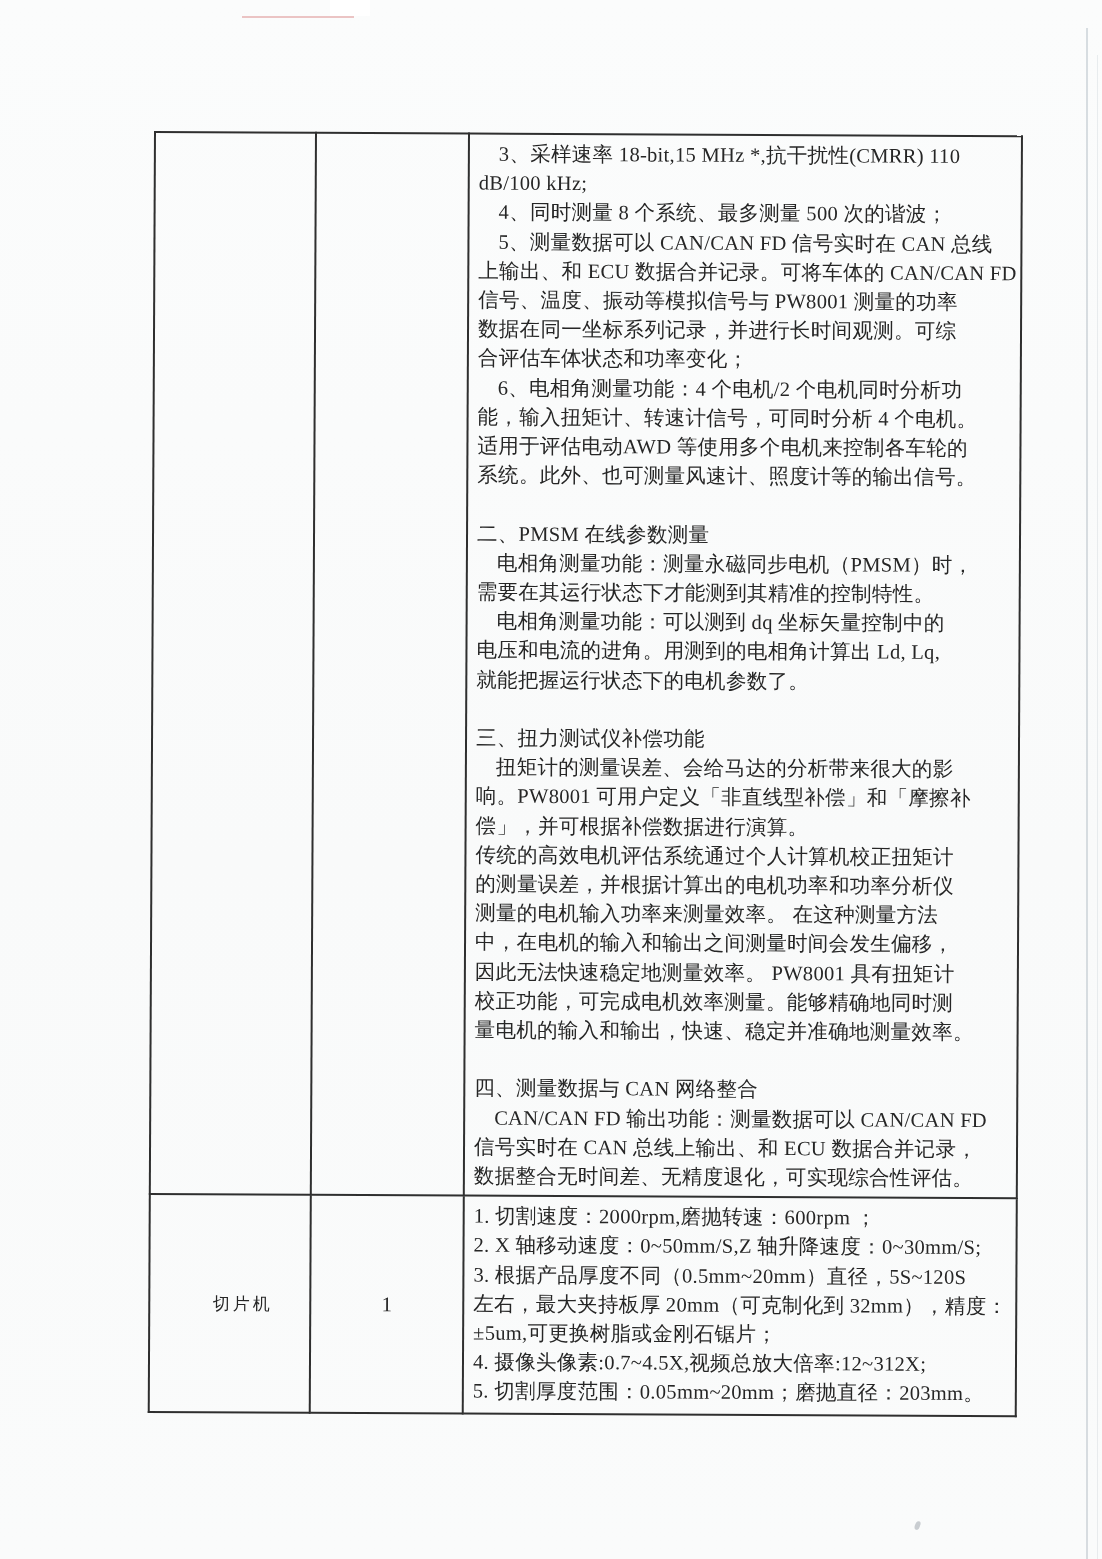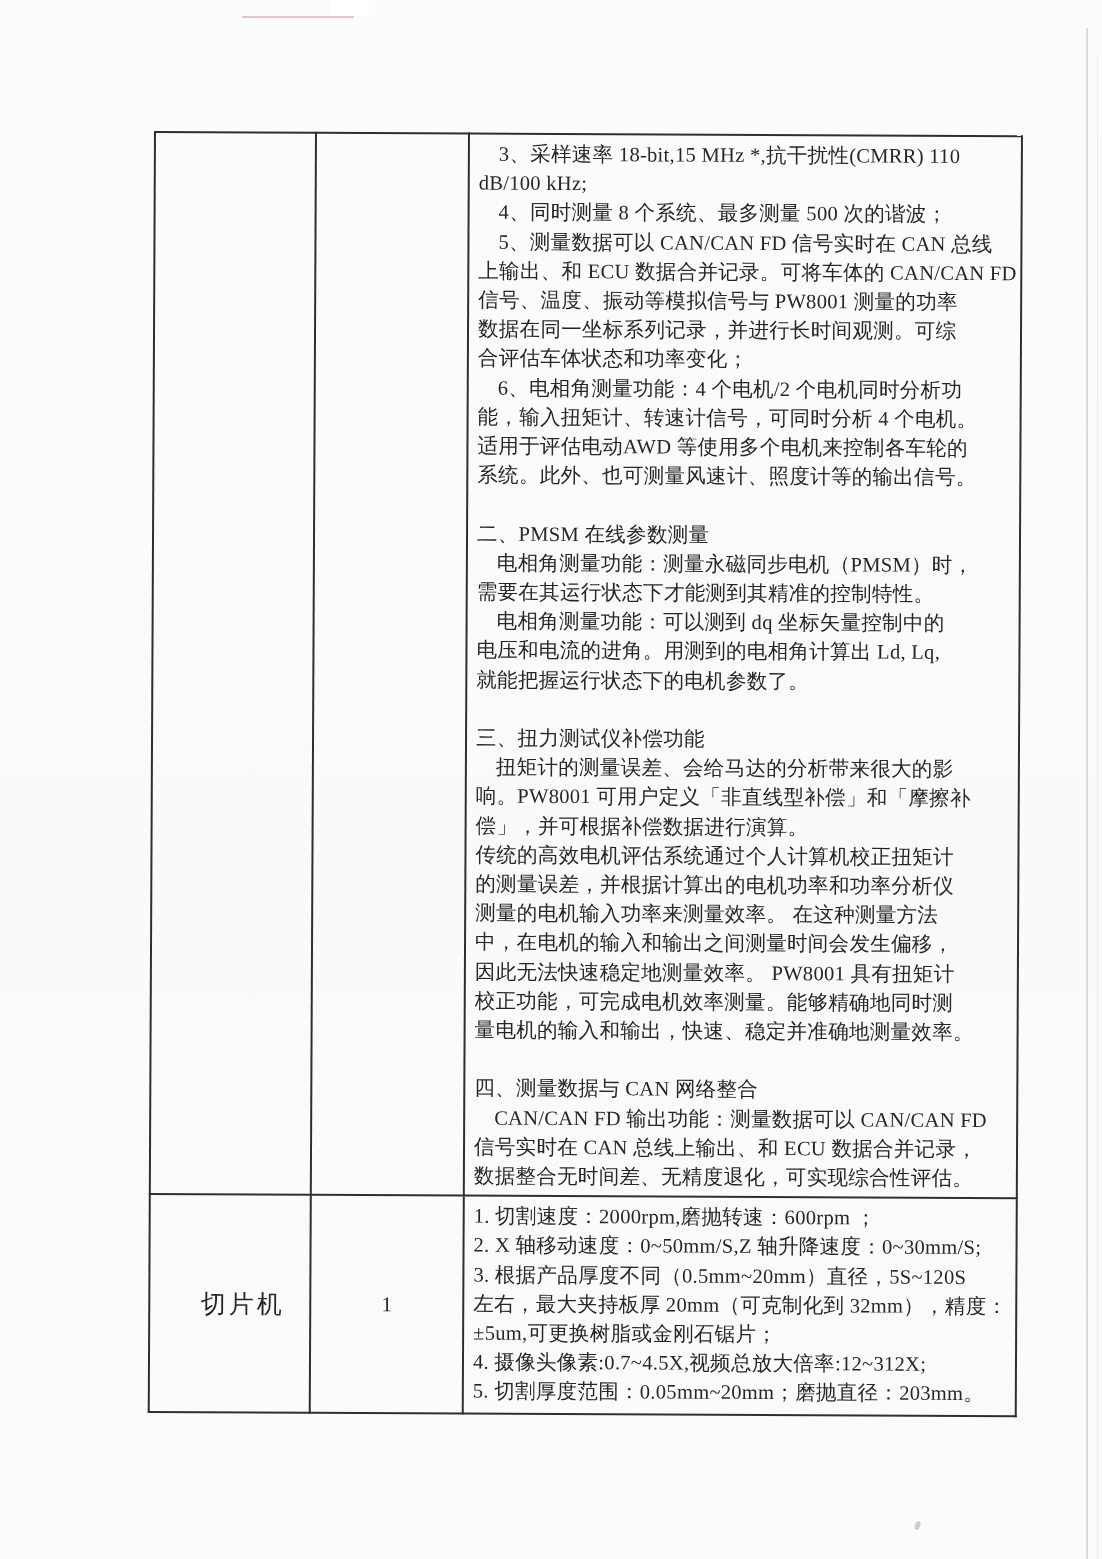--- a/index.html
+++ b/index.html
@@ -68,21 +68,21 @@
     vertical-align: top;
     padding: 0;
   }
   .spec-table td.name-cell,
   .spec-table td.qty-cell {
     vertical-align: middle;
     text-align: center;
     color: var(--ink, #262626);
   }
   .name-text {
-    font-size: 25px;
+    font-size: 17px;
     letter-spacing: 3px;
     color: var(--ink, #262626);
     margin-left: 26px;
   }
   .qty-text {
     font-size: 21px;
     color: var(--ink, #262626);
   }
   td.spec-cell {
     padding: 5px 4px 4px 9px;

